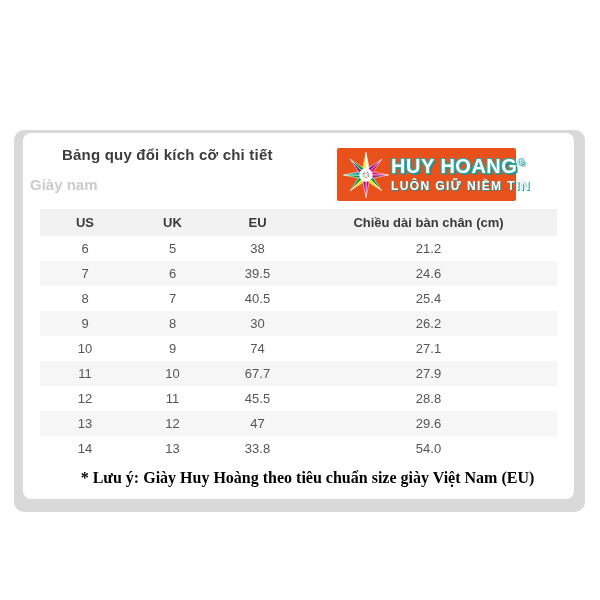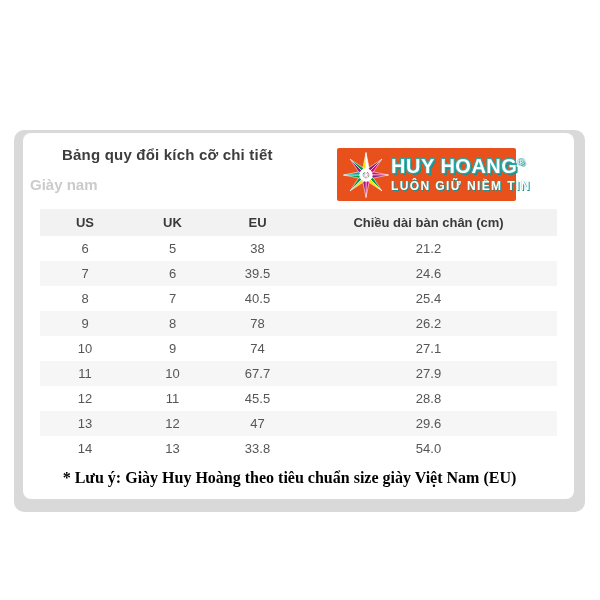--- a/index.html
+++ b/index.html
@@ -31,21 +31,21 @@
              text-shadow:0 0 1px #2ba8a5, 1px 1px 0 #1d8f8c; }
 
   table.size-table { position:absolute; left:17px; top:76px; width:517px;
                      border-collapse:collapse; table-layout:fixed; }
   table.size-table thead th { height:27px; background:#f2f2f2; font-size:13px;
                               font-weight:bold; color:#3a3a3a; text-align:center; }
   table.size-table tbody td { height:25px; font-size:13px; color:#565656;
                               text-align:center; font-weight:normal; }
   table.size-table tbody tr:nth-child(even) { background:#f6f6f6; }
 
-  .footnote { position:absolute; left:0px; top:336px; width:498px; text-align:center;
+  .footnote { position:absolute; left:18px; top:336px; width:498px; text-align:center;
               font-family:"Liberation Serif", serif; font-size:16px; font-weight:bold;
               color:#000000;padding-left:35px; }
 </style>
 </head>
 <body>
 
 <div class="stage">
   <div class="shadow">
     <div class="card">
 
@@ -110,21 +110,21 @@
             </tr>
             <tr>
               <td>8</td>
               <td>7</td>
               <td>40.5</td>
               <td>25.4</td>
             </tr>
             <tr>
               <td>9</td>
               <td>8</td>
-              <td>78</td>
+              <td>30</td>
               <td>26.2</td>
             </tr>
             <tr>
               <td>10</td>
               <td>9</td>
               <td>74</td>
               <td>27.1</td>
             </tr>
             <tr>
               <td>11</td>

